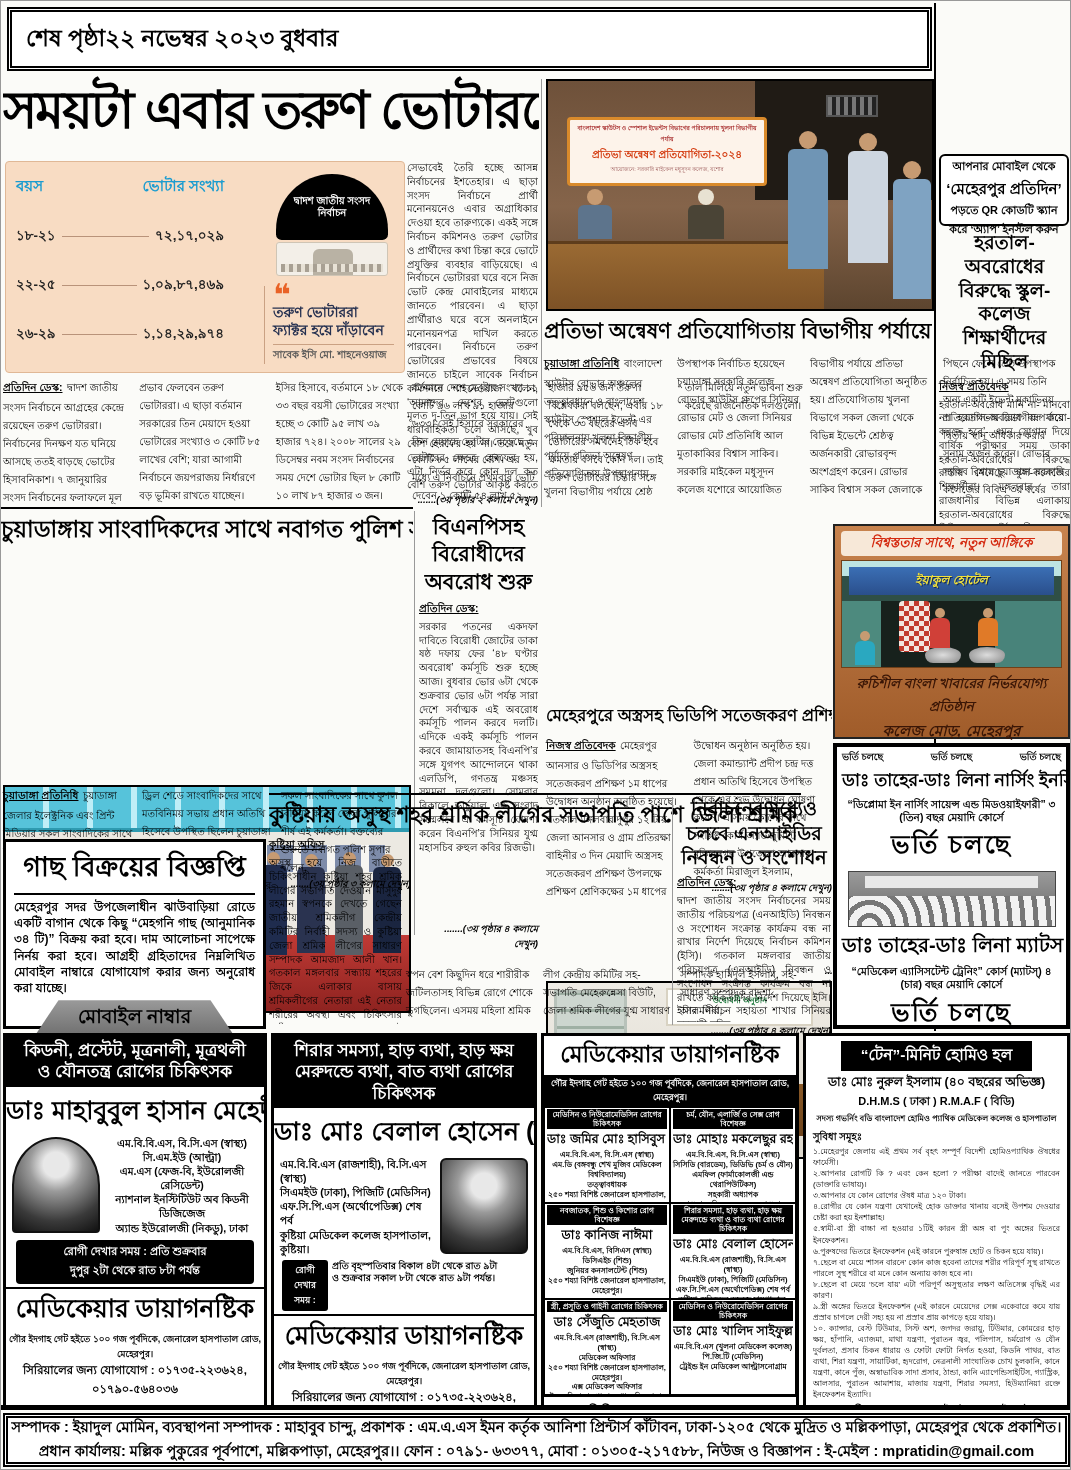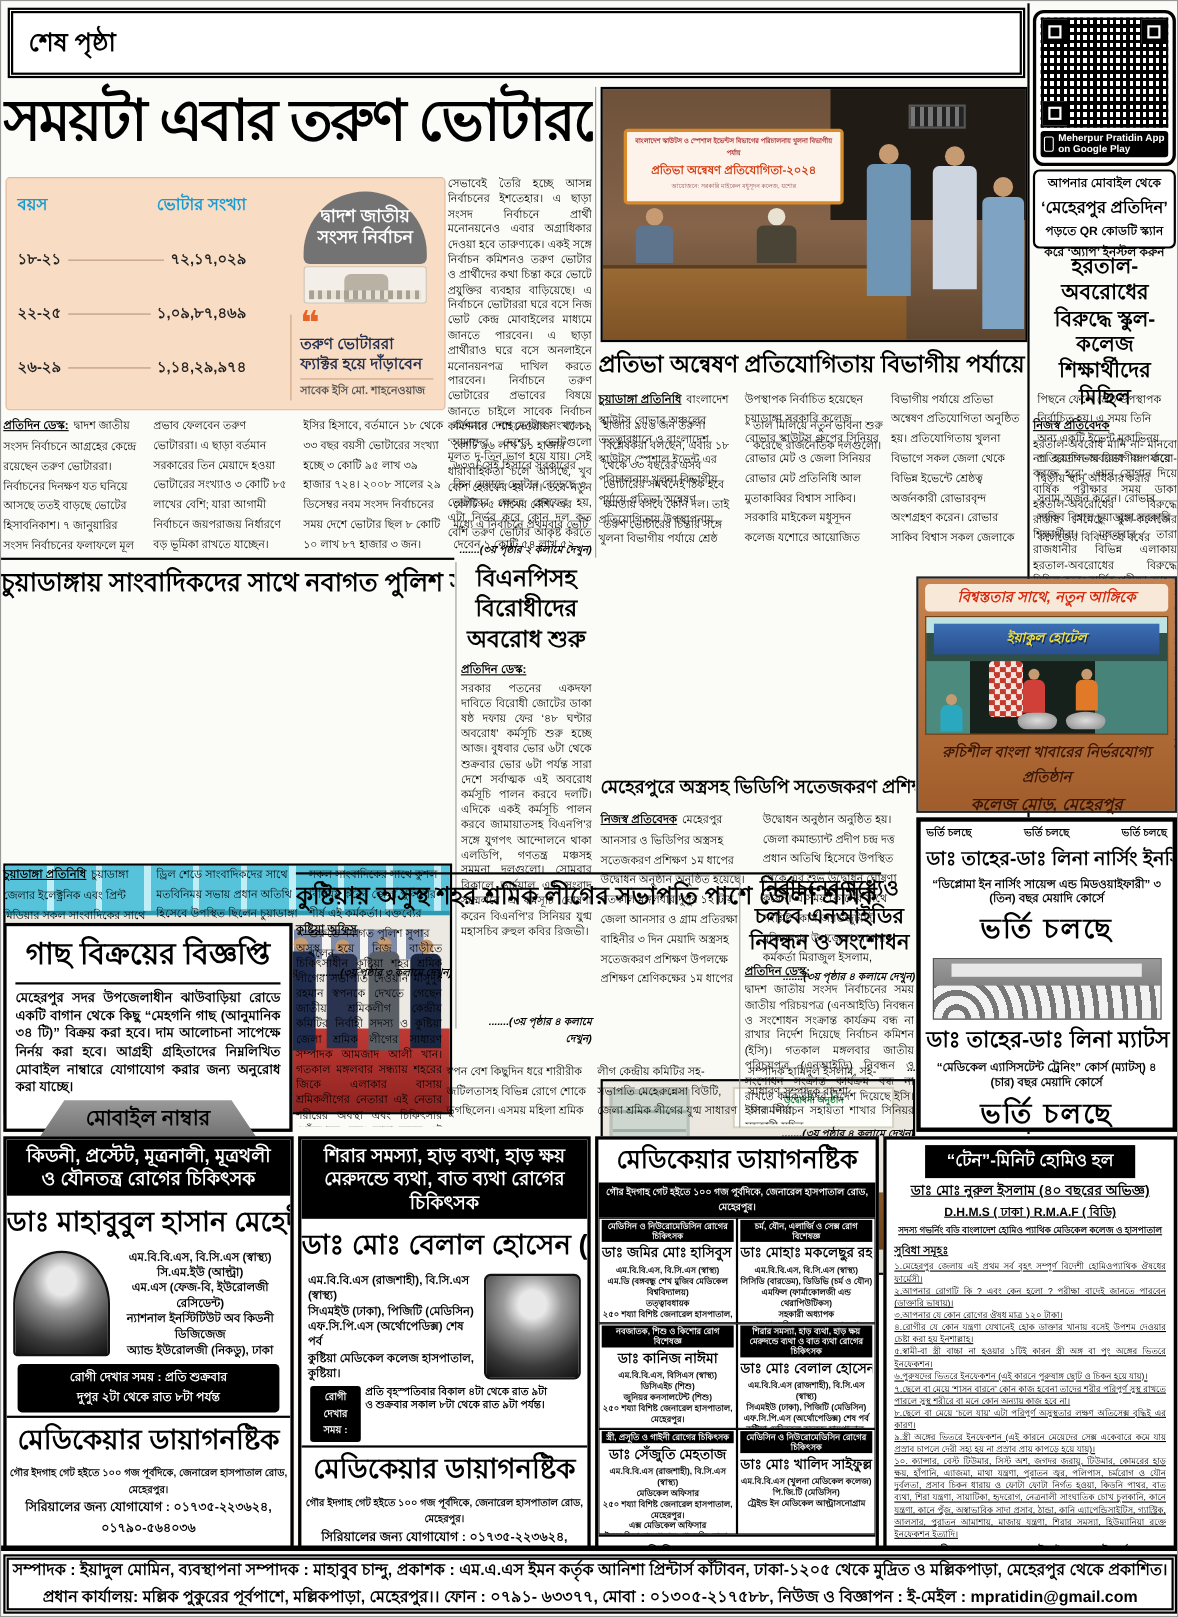--- a/index.html
+++ b/index.html
@@ -38,21 +38,21 @@
   .cont { font-size:9.5px; font-weight:700; font-style:italic; text-align:right; margin-top:2px; }
 
   
   .lead-head { left:2px; top:74px; width:536px; height:80px; font-size:52px; font-weight:900; letter-spacing:-2px; line-height:1.35; white-space:nowrap; overflow:hidden; }
   .infographic { left:4px; top:160px; width:400px; height:212px; background:#f8dcc3; border:1px solid #e0b896; border-radius:4px; padding:12px 10px; overflow:hidden; }
   .ig-table { width:208px; float:left; }
   .ig-hrow { display:flex; justify-content:space-between; font-size:15px; font-weight:900; color:#1b9cd0; margin-bottom:4px; }
   .ig-row { display:flex; align-items:center; font-size:13.5px; font-weight:800; color:#222; margin-bottom:3px;margin-top:26px; }
   .ig-row .dash { flex:1; border-top:1.5px solid #b9937a; margin:0 6px; }
   .ig-circle { float:right; width:118px; text-align:center; }
-  .ig-badge { width:112px; height:66px; background:#737373; border-radius:60px 60px 6px 6px; color:#fff; font-size:16px; font-weight:900; display:flex; align-items:center; justify-content:center; padding:4px 8px; line-height:1.2; }
+  .ig-badge { width:112px; height:66px; background:#000000; border-radius:60px 60px 6px 6px; color:#fff; font-size:10px; font-weight:900; display:flex; align-items:center; justify-content:center; padding:4px 8px; line-height:1.2; }
   .parliament { width:112px; height:34px; background:#f3efe8; border:1px solid #cfc5b5; border-radius:3px; position:relative; overflow:hidden; margin-top:2px; }
   .parliament::before { content:""; position:absolute; left:36px; top:6px; width:40px; height:26px; background:#b9b2a4; border-radius:6px 6px 0 0; }
   .parliament::after { content:""; position:absolute; inset:auto 4px 3px 4px; height:8px; background:repeating-linear-gradient(90deg,#a8a093 0 4px,#e8e2d6 4px 8px); }
   .ig-first { clear:left; float:left; width:208px; margin-top:6px; }
   .ig-first-label { background:#5a4fa0; color:#fff; font-size:17px; font-weight:900; text-align:center; padding:3px 6px; border-radius:3px; }
   .ig-first-v1 { font-size:18px; font-weight:900; color:#222; margin-top:4px; }
   .ig-first-v1 b { color:#5a4fa0; }
   .ig-quote { float:right; width:130px; margin-top:10px; border-left:1.5px solid #caa183; padding-left:8px; }
   .ig-qmark { color:#e96226; font-size:30px; font-weight:900; line-height:.6; }
   .ig-qtext { font-size:14px; font-weight:900; color:#253050; line-height:1.25; }
@@ -143,21 +143,21 @@
   .n-photo { margin:3px auto; width:208px; height:56px; background:linear-gradient(#9a9a9a,#666); position:relative; overflow:hidden; border:1px solid #444; }
   .n-photo::before { content:""; position:absolute; top:4px; left:8%; right:8%; height:12px; background:#e8e8e8; }
   .n-photo::after { content:""; position:absolute; bottom:0; left:0; right:0; height:30px; background:repeating-radial-gradient(circle at 10% 100%, #f2f2f2 0 8px, #777 8px 13px); }
   .n-name2 { font-size:20px; font-weight:900; margin-top:1px; white-space:nowrap; }
 
   
   .doc-ad { border:3px solid #000; background:#fff; overflow:hidden; }
   .ad1 { left:2px; top:1032px; width:264px; height:376px; }
   .ad2 { left:270px; top:1032px; width:266px; height:376px; }
   .ad3 { left:540px; top:1032px; width:258px; height:376px; }
-  .ad4 { left:802px; top:1032px; width:267px; height:376px;text-decoration:underline; }
+  .ad4 { left:802px; top:1032px; width:267px; height:376px; }
   .blk-head { background:#000; color:#fff; font-size:17px; font-weight:900; text-align:center; line-height:1.25; padding:4px 2px; }
   .doc-name { font-size:25px; font-weight:900; text-align:center; margin-top:4px; white-space:nowrap; overflow:hidden; }
   .doc-row { display:flex; padding:2px 6px; gap:6px; align-items:center; }
   .portrait { flex:none; width:88px; height:96px; border-radius:50% 50% 4px 4px; background:radial-gradient(circle at 50% 28%, #e8e8e8 0 16%, #9a9a9a 34%, #3a3a3a 72%, #111 100%); border:2px solid #111; }
   .portrait.sq { border-radius:6px; }
   .quals { flex:1; font-size:10.5px; font-weight:800; text-align:center; line-height:1.35; white-space:pre-line; }
   .time-box { background:#000; color:#fff; font-size:11px; font-weight:800; text-align:center; margin:3px 10px; padding:3px; border-radius:4px; white-space:pre-line; }
   .clinic { font-size:25px; font-weight:900; text-align:center; border-top:2px solid #000; margin-top:3px; white-space:nowrap; overflow:hidden; }
   .clinic-addr { font-size:9px; font-weight:800; text-align:center; }
   .clinic-serial { font-size:11.5px; font-weight:900; text-align:center; }
@@ -191,35 +191,25 @@
   .footer .f2 { font-size:14.5px; font-weight:800; }
   .bar-top { left:0; top:1404px; width:1071px; height:5px; background:#000; }
 </style>
 </head>
 <body>
 
 <div class="page">
 
   <header class="abs masthead">
     <div class="mast-left">শেষ পৃষ্ঠা</div>
+    <div class="mast-date">২২ নভেম্বর ২০২৩ বুধবার</div>
   </header>
 
   <div class="abs rail-sep"></div>
 
-  <div class="abs qr-box">
-    <div class="qr">
-      <div class="qr-eye" style="left:2px;top:2px;"></div>
-      <div class="qr-eye" style="right:2px;top:2px;"></div>
-      <div class="qr-eye" style="left:2px;bottom:2px;"></div>
-    </div>
-    <div class="qr-applabel">
-      <span class="phone-glyph"></span>
-      <span>Meherpur Pratidin App on Google Play</span>
-    </div>
-  </div>
   <div class="abs qr-scan">
     <div class="l1">আপনার মোবাইল থেকে</div>
     <div class="l2">‘মেহেরপুর প্রতিদিন’</div>
     <div class="l3">পড়তে QR কোডটি স্ক্যান করে ‘অ্যাপ’ ইনস্টল করুন</div>
   </div>
 
   <article class="abs hartal">
     <h2>হরতাল-অবরোধের বিরুদ্ধে স্কুল-কলেজ শিক্ষার্থীদের মিছিল</h2>
     <div class="byline">নিজস্ব প্রতিবেদক</div>
     <div class="body-text" style="height:268px;">হরতাল-অবরোধ মানি না- মানবো না। হরতাল-অবরোধ বন্ধ করো- করতে হবে’- এমন স্লোগান দিয়ে বার্ষিক পরীক্ষার সময় ডাকা হরতাল-অবরোধের বিরুদ্ধে রাস্তায় নেমেছে স্কুল-কলেজের শিক্ষার্থীরা। মঙ্গলবার তারা রাজধানীর বিভিন্ন এলাকায় হরতাল-অবরোধের বিরুদ্ধে মিছিল করে। বার্ষিক পরীক্ষা ব্যাহত হওয়ায় শিক্ষার্থীদের শিক্ষা জীবন নিয়ে শঙ্কা দেখা দিয়েছে। ইতিমধ্যে রাজধানীসহ দেশের অধিকাংশ শিক্ষা প্রতিষ্ঠানে বার্ষিক পরীক্ষার তারিখ দফায় দফায় পরিবর্তন করা হয়েছে। তবে শঙ্কার মধ্যেও রাজধানী এবং দেশের বড় শহরগুলোতে শুক্রবারেও পরীক্ষা নিয়েছে কর্তৃপক্ষকে।</div>

